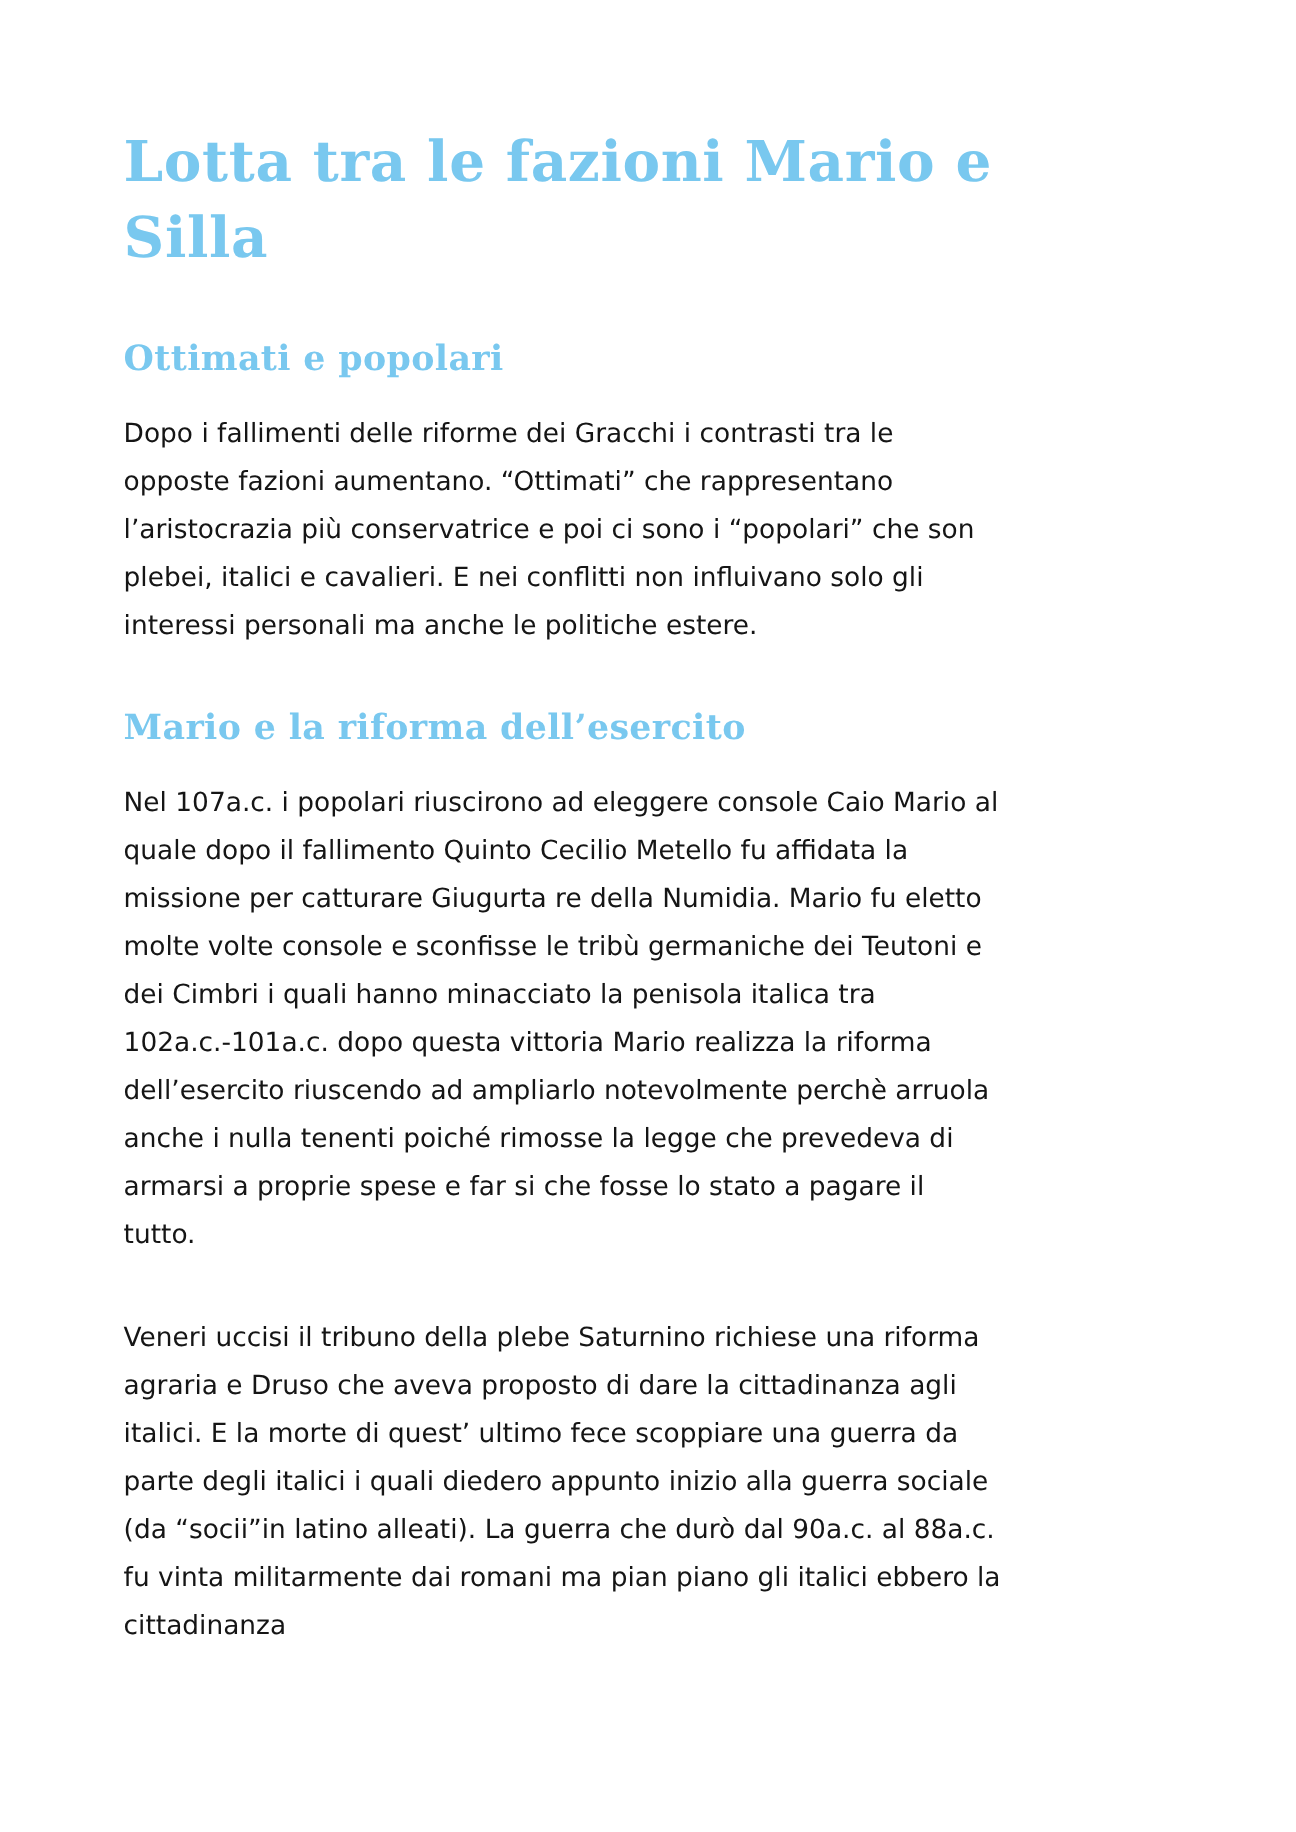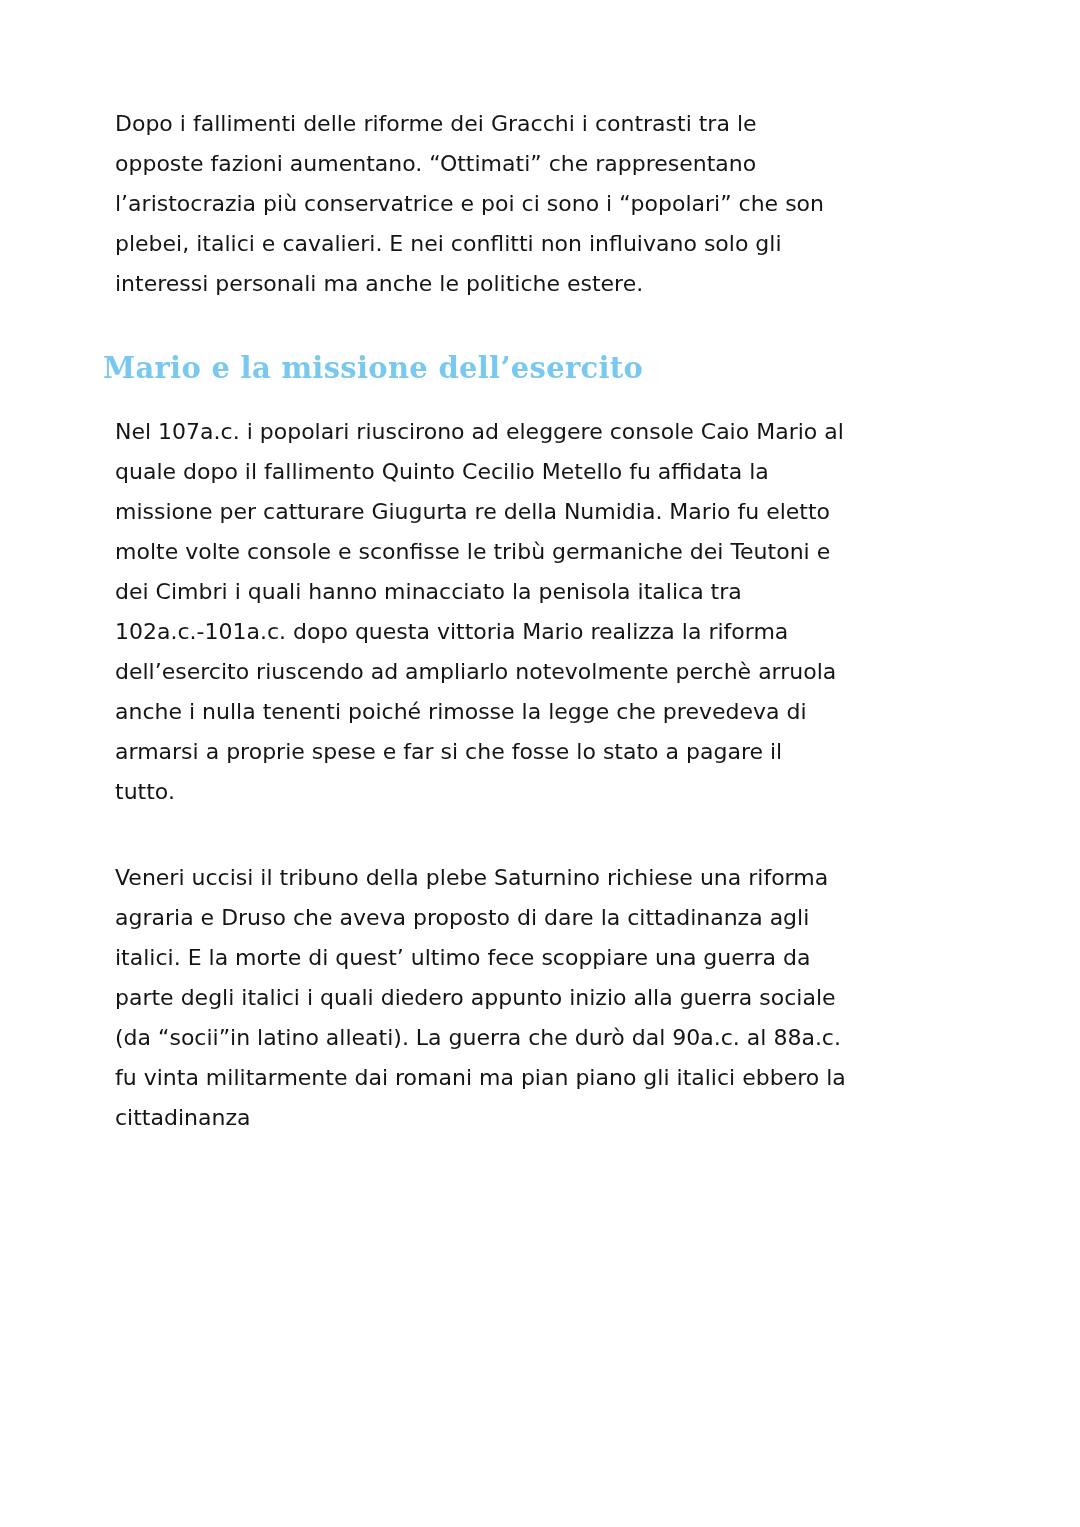--- a/index.html
+++ b/index.html
@@ -30,42 +30,45 @@
     font-family: "DejaVu Serif", serif;
     font-weight: bold;
     font-size: 29px;
     line-height: 36px;
     margin: 0 0 26px 0;
     letter-spacing: 0.3px;
   }
   .section-body {
     font-size: 22px;
     line-height: 40px;
-    margin: 0 0 46px 12px;
+    margin: 0 0 46px 0;
     white-space: pre-line;
     color: #151515;
     max-width: 880px;
   }
 </style>
 </head>
 <body>
 
 <article class="page">
 
+  <h1 class="doc-title" style="color: rgb(121, 200, 239);">Lotta tra le fazioni Mario e
+Silla</h1>
 
   <section class="section">
+    <h2 class="section-heading" style="color: rgb(121, 200, 239);">Ottimati e popolari</h2>
     <p class="section-body">Dopo i fallimenti delle riforme dei Gracchi i contrasti tra le
 opposte fazioni aumentano. “Ottimati” che rappresentano
 l’aristocrazia più conservatrice e poi ci sono i “popolari” che son
 plebei, italici e cavalieri. E nei conflitti non influivano solo gli
 interessi personali ma anche le politiche estere.</p>
   </section>
 
   <section class="section">
-    <h2 class="section-heading" style="color: rgb(121, 200, 239);">Mario e la missione dell’esercito</h2>
+    <h2 class="section-heading" style="color: rgb(121, 200, 239);">Mario e la riforma dell’esercito</h2>
     <p class="section-body">Nel 107a.c. i popolari riuscirono ad eleggere console Caio Mario al
 quale dopo il fallimento Quinto Cecilio Metello fu affidata la
 missione per catturare Giugurta re della Numidia. Mario fu eletto
 molte volte console e sconfisse le tribù germaniche dei Teutoni e
 dei Cimbri i quali hanno minacciato la penisola italica tra
 102a.c.-101a.c. dopo questa vittoria Mario realizza la riforma
 dell’esercito riuscendo ad ampliarlo notevolmente perchè arruola
 anche i nulla tenenti poiché rimosse la legge che prevedeva di
 armarsi a proprie spese e far si che fosse lo stato a pagare il
 tutto.</p>

